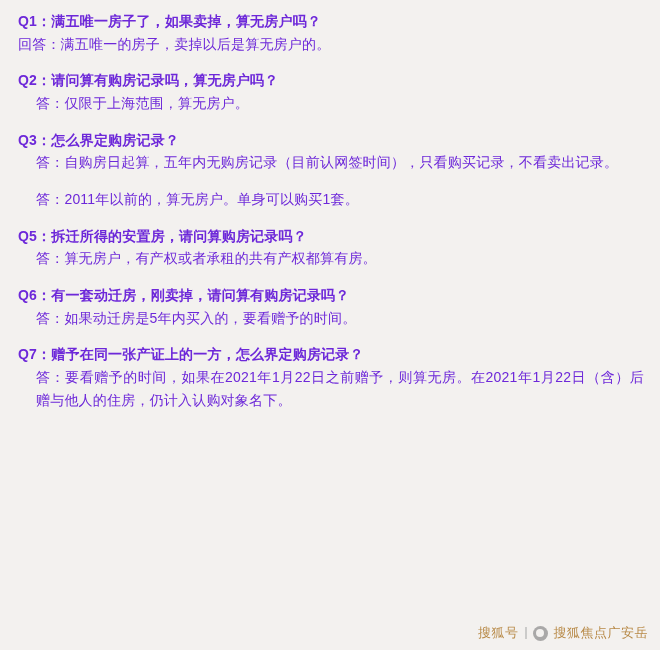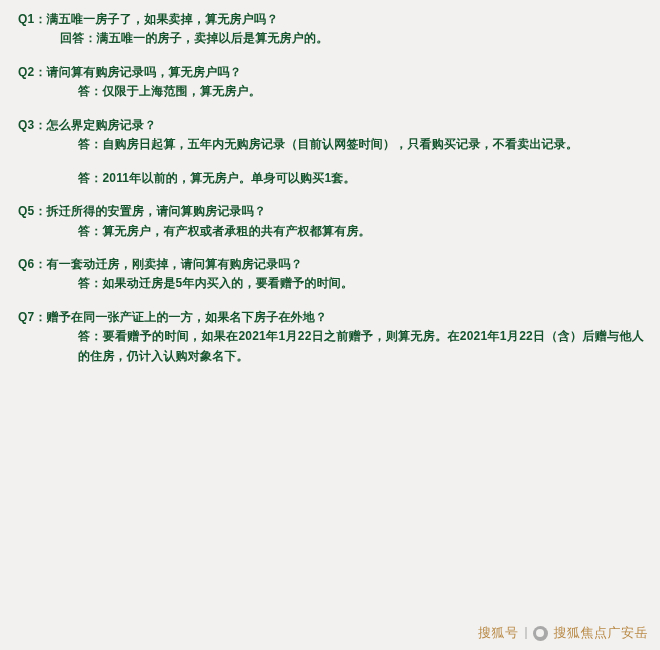--- a/index.html
+++ b/index.html
@@ -20,31 +20,30 @@
     width: 660px;
     height: 650px;
     background: #f3f1ef;
     box-sizing: border-box;
     padding: 10px 16px 0 18px;
   }
   .qa-block {
     margin-bottom: 14px;
   }
   .qa-line {
-    font-size: 12px;
+    font-size: 14px;
     line-height: 1.62;
     letter-spacing: 0.2px;
-    color: #14532d;
+    color: #6d28d9;
     text-align: justify;
     margin: 0;
     font-weight: 600;
   }
   .qa-line.answer {
-    font-weight: 700;
-    margin-left: 42px;
+    font-weight: 400;
   }
   .indent-1 {
     padding-left: 18px;
   }
   .watermark {
     position: absolute;
     right: 12px;
     bottom: 8px;
     display: flex;
     align-items: center;
@@ -108,21 +107,21 @@
     <p class="qa-line question">Q5：拆迁所得的安置房，请问算购房记录吗？</p>
     <p class="qa-line answer indent-1">答：算无房户，有产权或者承租的共有产权都算有房。</p>
   </div>
 
   <div class="qa-block">
     <p class="qa-line question">Q6：有一套动迁房，刚卖掉，请问算有购房记录吗？</p>
     <p class="qa-line answer indent-1">答：如果动迁房是5年内买入的，要看赠予的时间。</p>
   </div>
 
   <div class="qa-block">
-    <p class="qa-line question">Q7：赠予在同一张产证上的一方，如果名下房子在外地？</p>
+    <p class="qa-line question">Q7：赠予在同一张产证上的一方，怎么界定购房记录？</p>
     <p class="qa-line answer indent-1">答：要看赠予的时间，如果在2021年1月22日之前赠予，则算无房。在2021年1月22日（含）后赠与他人的住房，仍计入认购对象名下。</p>
   </div>
 
   <div class="watermark">
     <span class="wm-text">搜狐号</span>
     <span class="wm-sep"></span>
     <span class="wm-logo"></span>
     <span class="wm-text">搜狐焦点广安岳</span>
   </div>
 

